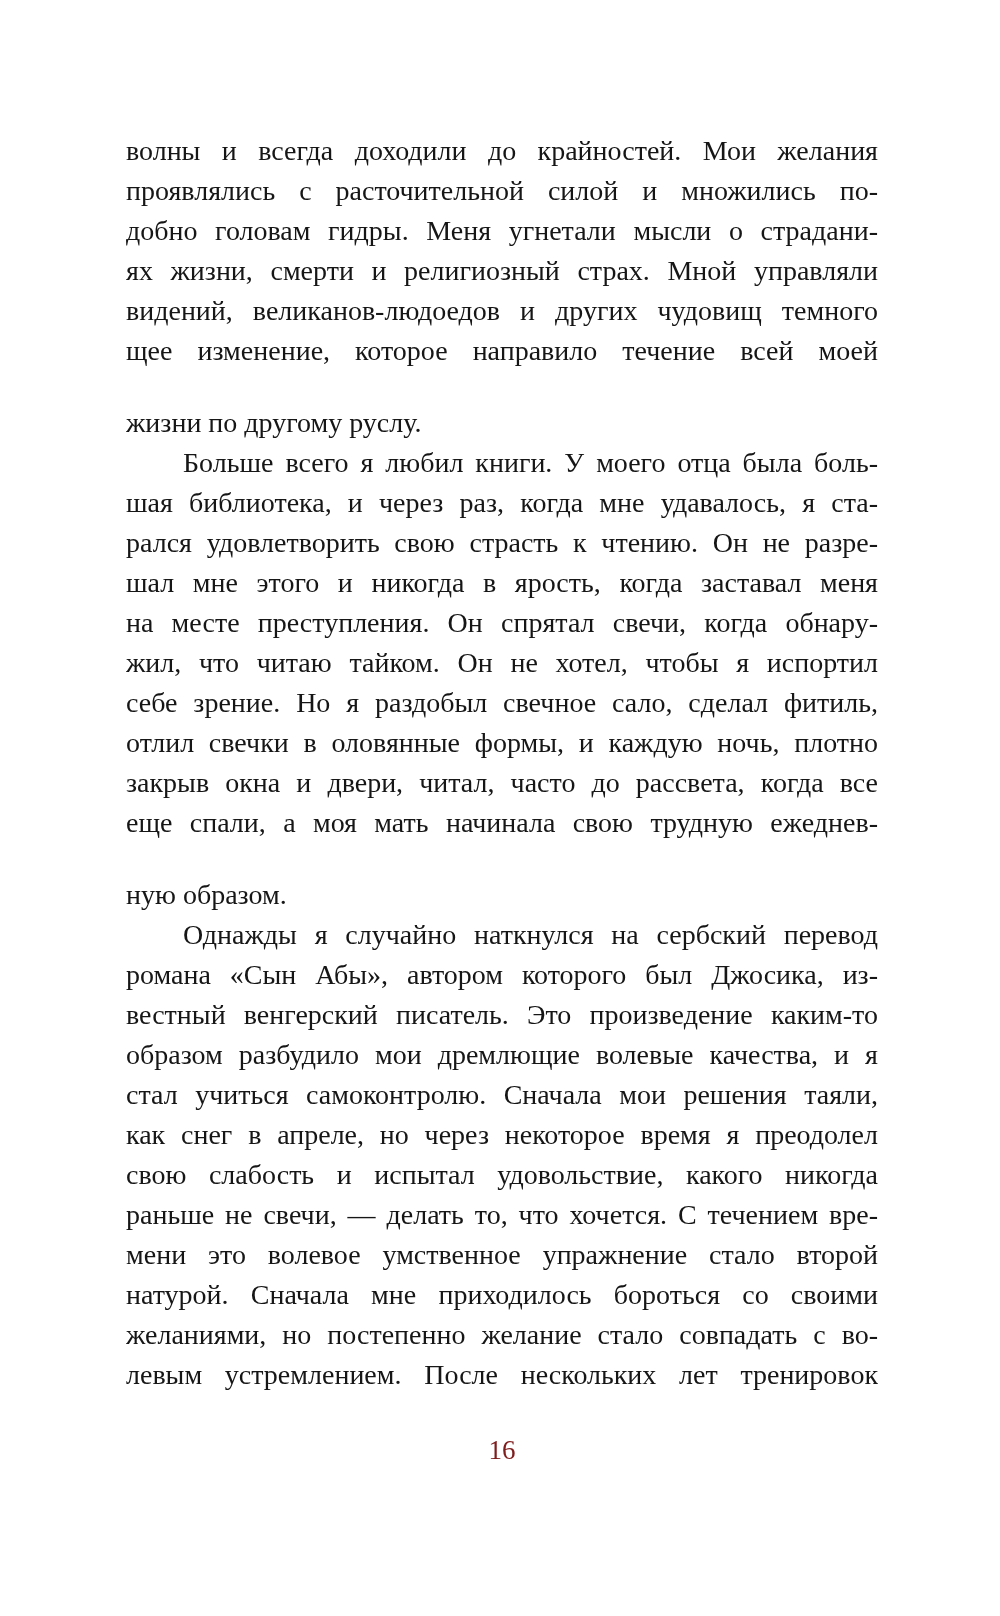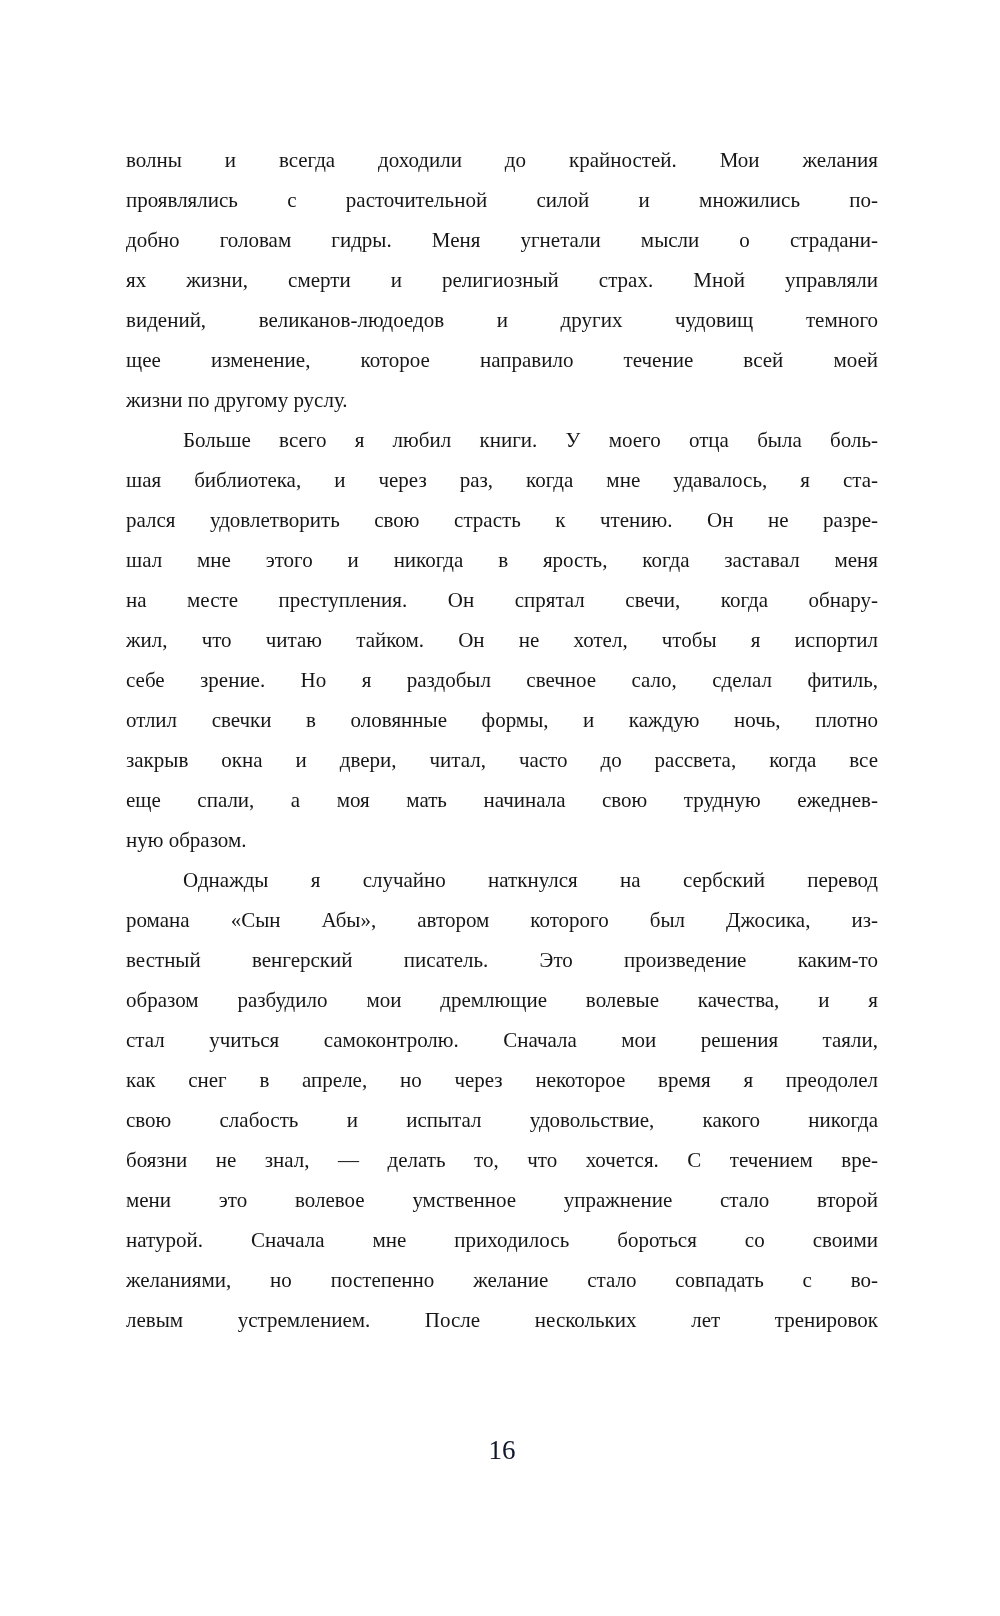--- a/index.html
+++ b/index.html
@@ -16,47 +16,48 @@
   .book-page {
     position: relative;
     width: 1000px;
     height: 1616px;
     background: #ffffff;
     overflow: hidden;
   }
   .text-block {
     position: absolute;
     left: 126px;
-    top: 140px;
+    top: 131px;
     width: 752px;
-    font-size: 21px;
+    font-size: 28px;
     line-height: 40px;
   }
   .line {
     height: 40px;
     overflow: hidden;
     text-align: justify;
     text-align-last: justify;
   }
   .line.para-end {
     text-align: left;
     text-align-last: left;
+    margin-top: 32px;
   }
   .line.indent {
     text-indent: 57px;
   }
   .page-number {
     position: absolute;
     top: 1430px;
     left: 126px;
     width: 752px;
     text-align: center;
     font-size: 27px;
     line-height: 40px;
-    color: #0f172a;
+    color: #7f1d1d;
   }
 </style>
 </head>
 <body>
 
 <div class="book-page">
   <div class="text-block" id="text-block">
       <div class="line">волны и всегда доходили до крайностей. Мои желания</div>
       <div class="line">проявлялись с расточительной силой и множились по-</div>
       <div class="line">добно головам гидры. Меня угнетали мысли о страдани-</div>
@@ -75,20 +76,20 @@
       <div class="line">закрыв окна и двери, читал, часто до рассвета, когда все</div>
       <div class="line">еще спали, а моя мать начинала свою трудную ежеднев-</div>
       <div class="line para-end">ную образом.</div>
       <div class="line indent">Однажды я случайно наткнулся на сербский перевод</div>
       <div class="line">романа «Сын Абы», автором которого был Джосика, из-</div>
       <div class="line">вестный венгерский писатель. Это произведение каким-то</div>
       <div class="line">образом разбудило мои дремлющие волевые качества, и я</div>
       <div class="line">стал учиться самоконтролю. Сначала мои решения таяли,</div>
       <div class="line">как снег в апреле, но через некоторое время я преодолел</div>
       <div class="line">свою слабость и испытал удовольствие, какого никогда</div>
-      <div class="line">боязни не знал, — делать то, что хочется. С течением вре-</div>
+      <div class="line">раньше не свечи, — делать то, что хочется. С течением вре-</div>
       <div class="line">мени это волевое умственное упражнение стало второй</div>
       <div class="line">натурой. Сначала мне приходилось бороться со своими</div>
       <div class="line">желаниями, но постепенно желание стало совпадать с во-</div>
       <div class="line">левым устремлением. После нескольких лет тренировок</div>
     </div>
   <div class="page-number">16</div>
 </div>
 
 </body></html>

